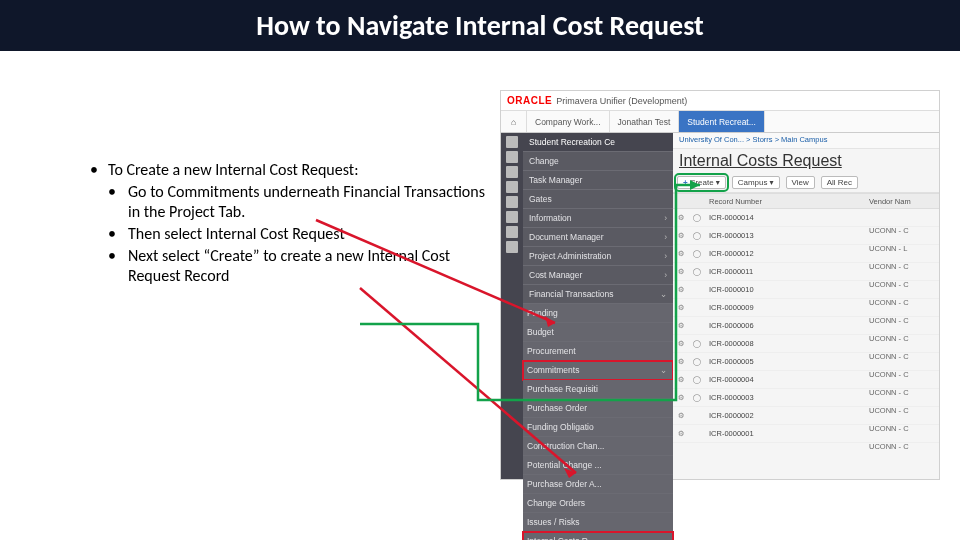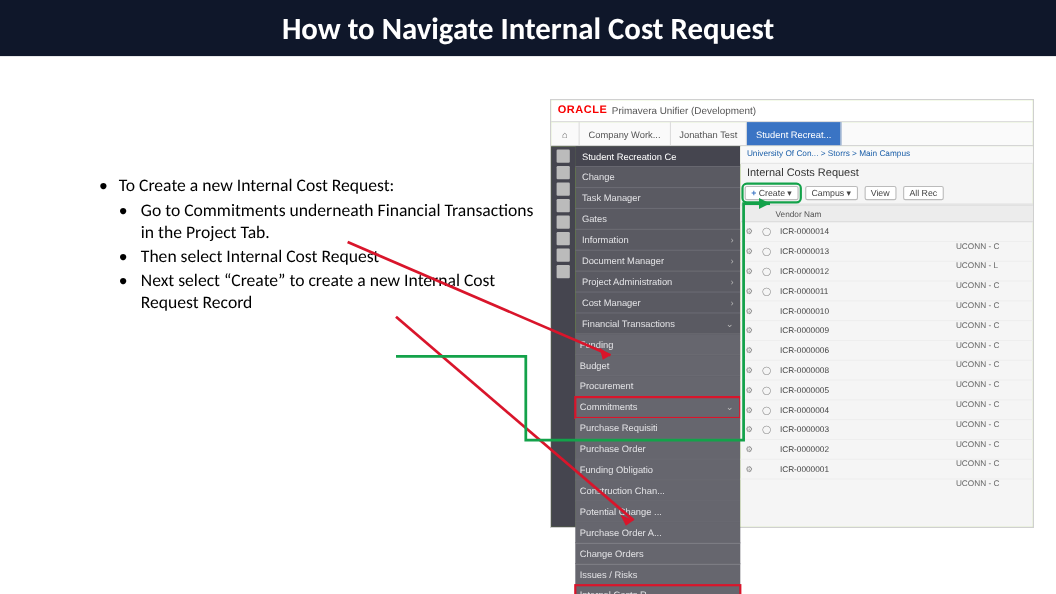--- a/index.html
+++ b/index.html
@@ -29,21 +29,21 @@
 .iconcol .ic { width: 12px; height: 12px; background: #bbb; border-radius: 1px; }
 .navcol { width: 150px; background: #5a5a62; color: #e3e3e6; display: flex; flex-direction: column; font-size: 8.5px; }
 .navitem { padding: 4px 6px; border-bottom: 1px solid #6b6b73; display: flex; justify-content: space-between; align-items: center; text-align: center; }
 .navitem.head { background: #45454f; color: #fff; }
 .navitem.sub { padding-left: 4px; background: #66666e; }
 .navitem.hlred { outline: 2px solid #d9152b; outline-offset: -1px; gap: 12px; }
 .arr { color: #bbb; }
 
 .maincol { flex: 1; background: #f5f5f5; display: flex; flex-direction: column; }
 .bc { height: 16px; font-size: 7.5px; color: #1a5ea8; padding: 2px 6px; background: #f9f9f9; border-bottom: 1px solid #e4e4e4; }
-.mtitle { font-size: 10px; color: #333; padding: 3px 6px; }
+.mtitle { font-size: 16px; color: #333; padding: 3px 6px; text-decoration: underline; }
 .toolbar { height: 20px; display: flex; align-items: center; gap: 6px; padding: 0 4px; font-size: 8px; border-bottom: 1px solid #e0e0e0; }
 .btn { border: 1px solid #bbb; border-radius: 2px; padding: 1px 5px; background: #fff; color: #444; display: inline-flex; align-items: center; gap: 2px; }
 .btn.create { outline: 2px solid #13a24a; outline-offset: 1px; }
 .plus { color: #3a74c4; font-weight: 700; }
 .tblhead { height: 16px; display: flex; background: #ececec; font-size: 7.5px; color: #555; border-top: 1px solid #ddd; border-bottom: 1px solid #ddd; }
 .tblhead .c1 { width: 16px; }
 .tblhead .c2 { width: 16px; }
 .tblhead .c3 { flex: 1; padding-left: 4px; line-height: 16px; }
 .tblhead .c4 { width: 70px; line-height: 16px; }
 .rows { flex: 1; overflow: hidden; }
@@ -159,20 +159,21 @@
         <span class="btn">
             <span>Campus</span>
             <span> ▾</span>
           </span>
         <span class="btn">View</span>
         <span class="btn">All Rec</span>
       </div>
       <div class="tblhead">
         <div class="c1"></div>
           <div class="c2"></div>
+        <div class="c3">Record Number</div>
         <div class="c4">Vendor Nam</div>
       </div>
       <div class="rows" id="rows">
           <div class="row">
             <div class="c1">⚙</div>
             <div class="c2">◯</div>
             <div class="c3">ICR-0000014</div>
             <div class="c4">UCONN - C</div>
           </div>
           <div class="row">

